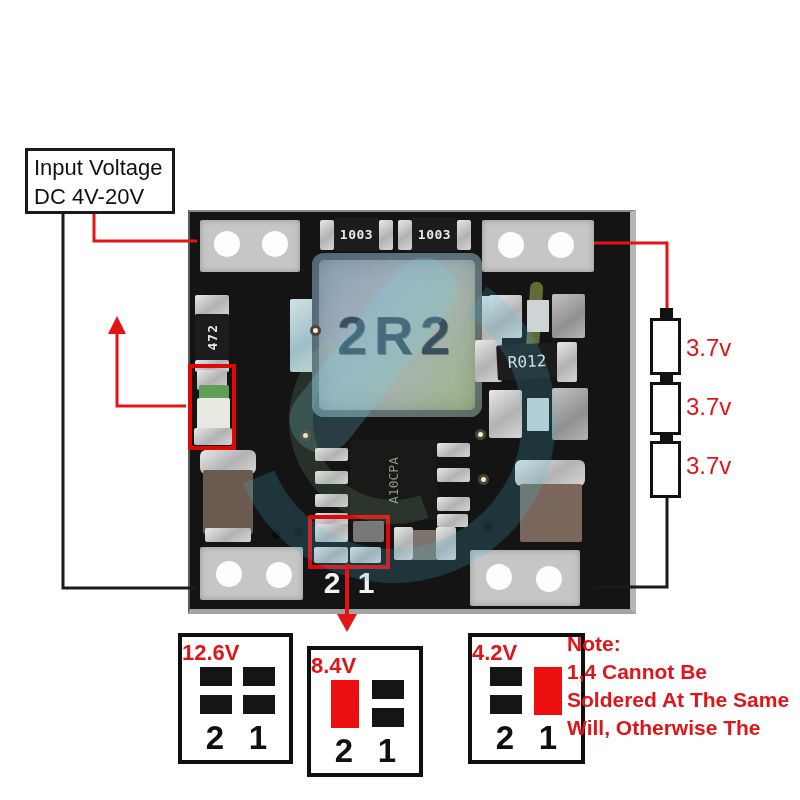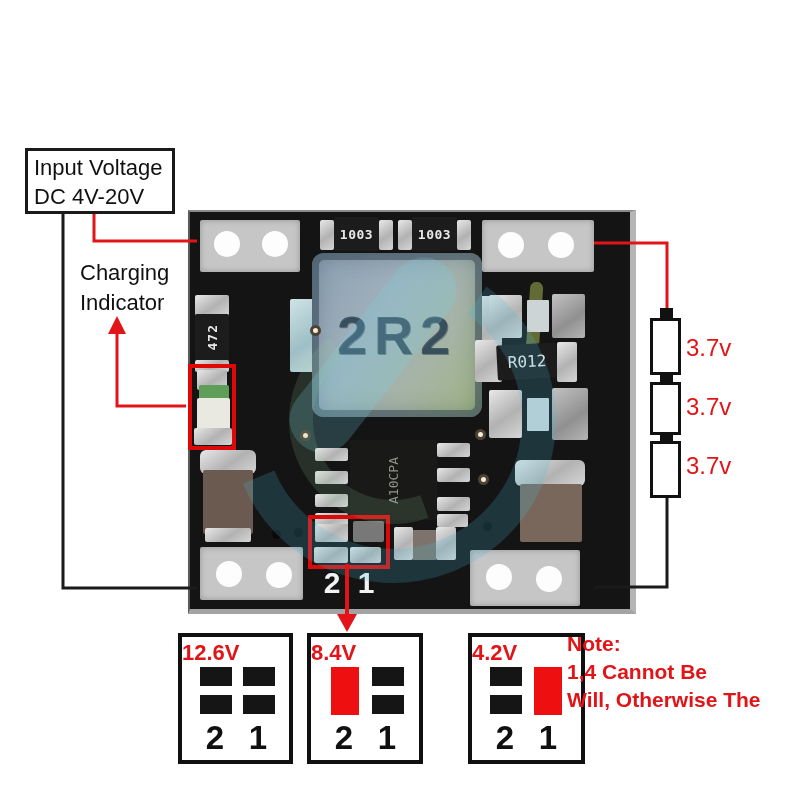--- a/index.html
+++ b/index.html
@@ -179,60 +179,57 @@
     <polygon points="117,316 108,334 126,334" fill="#e21418"></polygon>
     <path d="M347 564 V616" fill="none" stroke="#e21418" stroke-width="4"></path>
     <polygon points="347,632 337,614 357,614" fill="#e21418"></polygon>
   </svg>
 
   <div class="callout-box">
     <div>Input Voltage</div>
     <div>DC 4V-20V</div>
   </div>
 
-  <div class="charging-label">
-    <div>Charging</div>
-    <div>Indicator</div>
-  </div>
 
   <div class="nub" style="left:660px;top:308px;width:13px;height:10px;"></div>
   <div class="cell" style="left:650px;top:318px;height:57px;"></div>
   <div class="nub" style="left:660px;top:374px;width:13px;height:8px;"></div>
   <div class="cell" style="left:650px;top:382px;height:53px;"></div>
   <div class="nub" style="left:660px;top:434px;width:13px;height:7px;"></div>
   <div class="cell" style="left:650px;top:441px;height:57px;"></div>
   <span class="cell-v" style="top:334px;">3.7v</span>
   <span class="cell-v" style="top:393px;">3.7v</span>
   <span class="cell-v" style="top:452px;">3.7v</span>
 
   <div class="opt" style="left:178px;width:115px;">
     <div class="vtitle">12.6V</div>
     <div class="jp" style="left:18px;top:30px;"></div>
     <div class="jp" style="left:61px;top:30px;"></div>
     <div class="jp" style="left:18px;top:58px;"></div>
     <div class="jp" style="left:61px;top:58px;"></div>
     <span class="pinlab" style="left:11px;">2</span>
     <span class="pinlab" style="left:54px;">1</span>
   </div>
-  <div class="opt" style="left:307px;width:116px;">
+  <div class="opt" style="left:307px;width:116px;margin-top:13px;">
     <div class="vtitle">8.4V</div>
     <div class="jp-red" style="left:20px;top:30px;"></div>
     <div class="jp" style="left:61px;top:30px;"></div>
     <div class="jp" style="left:61px;top:58px;"></div>
     <span class="pinlab" style="left:11px;">2</span>
     <span class="pinlab" style="left:54px;">1</span>
   </div>
   <div class="opt" style="left:435px;width:117px;margin-left:33px;">
     <div class="vtitle">4.2V</div>
     <div class="jp" style="left:18px;top:30px;"></div>
     <div class="jp" style="left:18px;top:58px;"></div>
     <div class="jp-red" style="left:62px;top:30px;"></div>
     <span class="pinlab" style="left:11px;">2</span>
     <span class="pinlab" style="left:54px;">1</span>
   </div>
 
   <div class="note">
     <div>Note:</div>
     <div>1,4 Cannot Be</div>
+    <div>Soldered At The Same</div>
     <div>Will, Otherwise The</div>
   </div>
 
 </div>
 
 </body></html>

